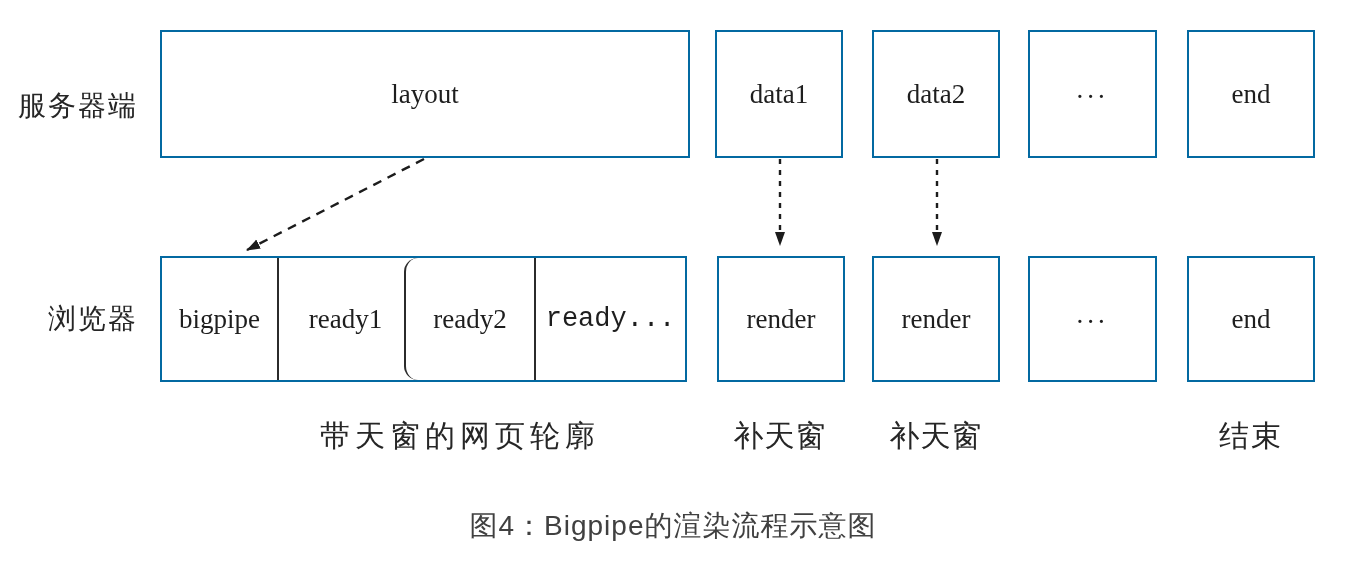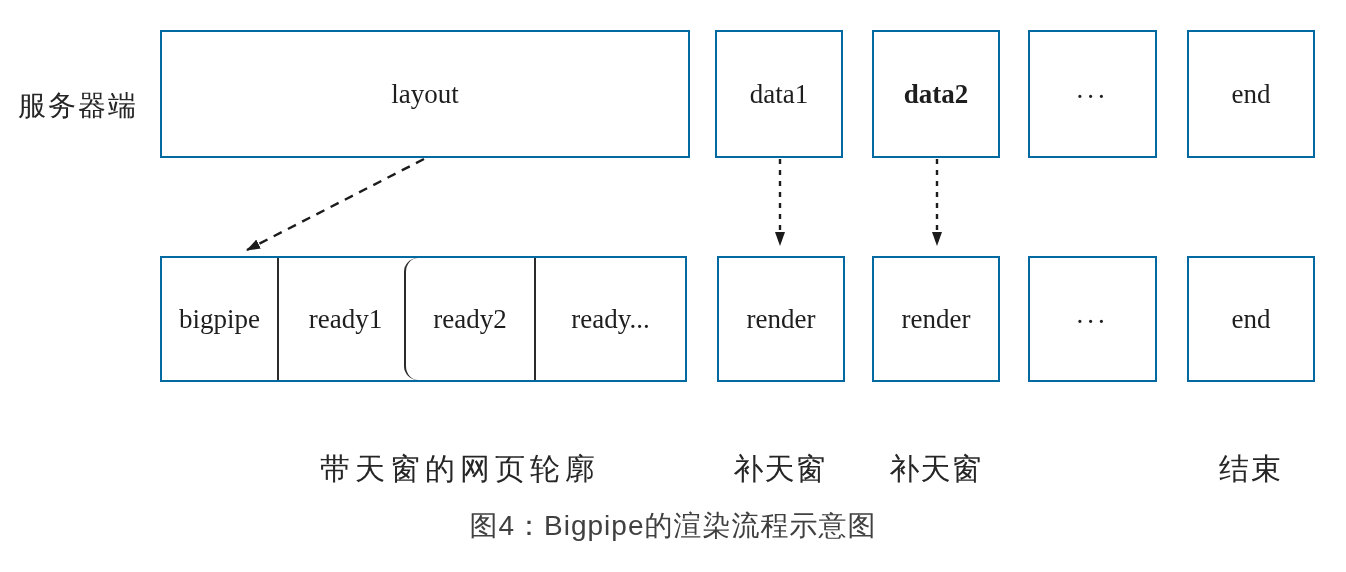--- a/index.html
+++ b/index.html
@@ -30,56 +30,55 @@
     background:#ffffff;
     display:flex;align-items:center;justify-content:center;
     font-size:27px;
     color:#1e1e1e;
   }
   .row1{top:30px;height:128px;}
   .row2{top:256px;height:126px;}
 
   #box-layout{left:160px;width:530px;}
   #box-data1{left:715px;width:128px;}
-  #box-data2{left:872px;width:128px;font-weight:bold;}
+  #box-data2{left:872px;width:128px;}
   #box-dots-top{left:1028px;width:129px;}
   #box-end-top{left:1187px;width:128px;}
 
   #browser-group{
     left:160px;width:527px;
     padding:0;justify-content:stretch;
     display:flex;align-items:stretch;
   }
   .cell{
     box-sizing:border-box;
     display:flex;align-items:center;justify-content:center;
     font-size:27px;
     border-left:2px solid #2b2b2b;
   }
   .cell:first-child{border-left:none;}
   #cell-bigpipe{width:115px;border-radius:24px;}
   #cell-ready1{width:127px;padding-left:8px;}
   #cell-ready2{width:130px;border-radius:14px;}
-  #cell-ready-more{flex:1;}
+  #cell-ready-more{flex:1;font-family:Liberation Mono, monospace;}
 
   #box-render1{left:717px;width:128px;}
   #box-render2{left:872px;width:128px;}
   #box-dots-bottom{left:1028px;width:129px;}
   #box-end-bottom{left:1187px;width:128px;}
 
   .ellip{letter-spacing:4px;padding-bottom:10px;}
 
   
   .annot{
     position:absolute;top:416px;
     text-align:center;
     font-size:30px;
     color:#262626;
     white-space:nowrap;
-    margin-top:33px;
   }
   #annot-skylight{left:285px;width:350px;letter-spacing:5px;}
   #annot-patch1{left:716px;width:128px;letter-spacing:1px;}
   #annot-patch2{left:872px;width:128px;letter-spacing:1px;}
   #annot-finish{left:1187px;width:128px;letter-spacing:2px;}
 
   
   .caption{
     position:absolute;top:507px;left:0;width:1346px;
     text-align:center;
@@ -95,20 +94,21 @@
     position:absolute;left:0;top:0;width:1346px;height:572px;
     pointer-events:none;
   }
 </style>
 </head>
 <body>
 
 <div class="stage">
 
   <div class="rowlabel" id="server-label">服务器端</div>
+  <div class="rowlabel" id="browser-label">浏览器</div>
 
   <div class="box row1" id="box-layout">layout</div>
   <div class="box row1" id="box-data1">data1</div>
   <div class="box row1" id="box-data2">data2</div>
   <div class="box row1 ellip" id="box-dots-top">...</div>
   <div class="box row1" id="box-end-top">end</div>
 
   <div class="box row2" id="browser-group">
     <div class="cell" id="cell-bigpipe">bigpipe</div>
     <div class="cell" id="cell-ready1">ready1</div>

